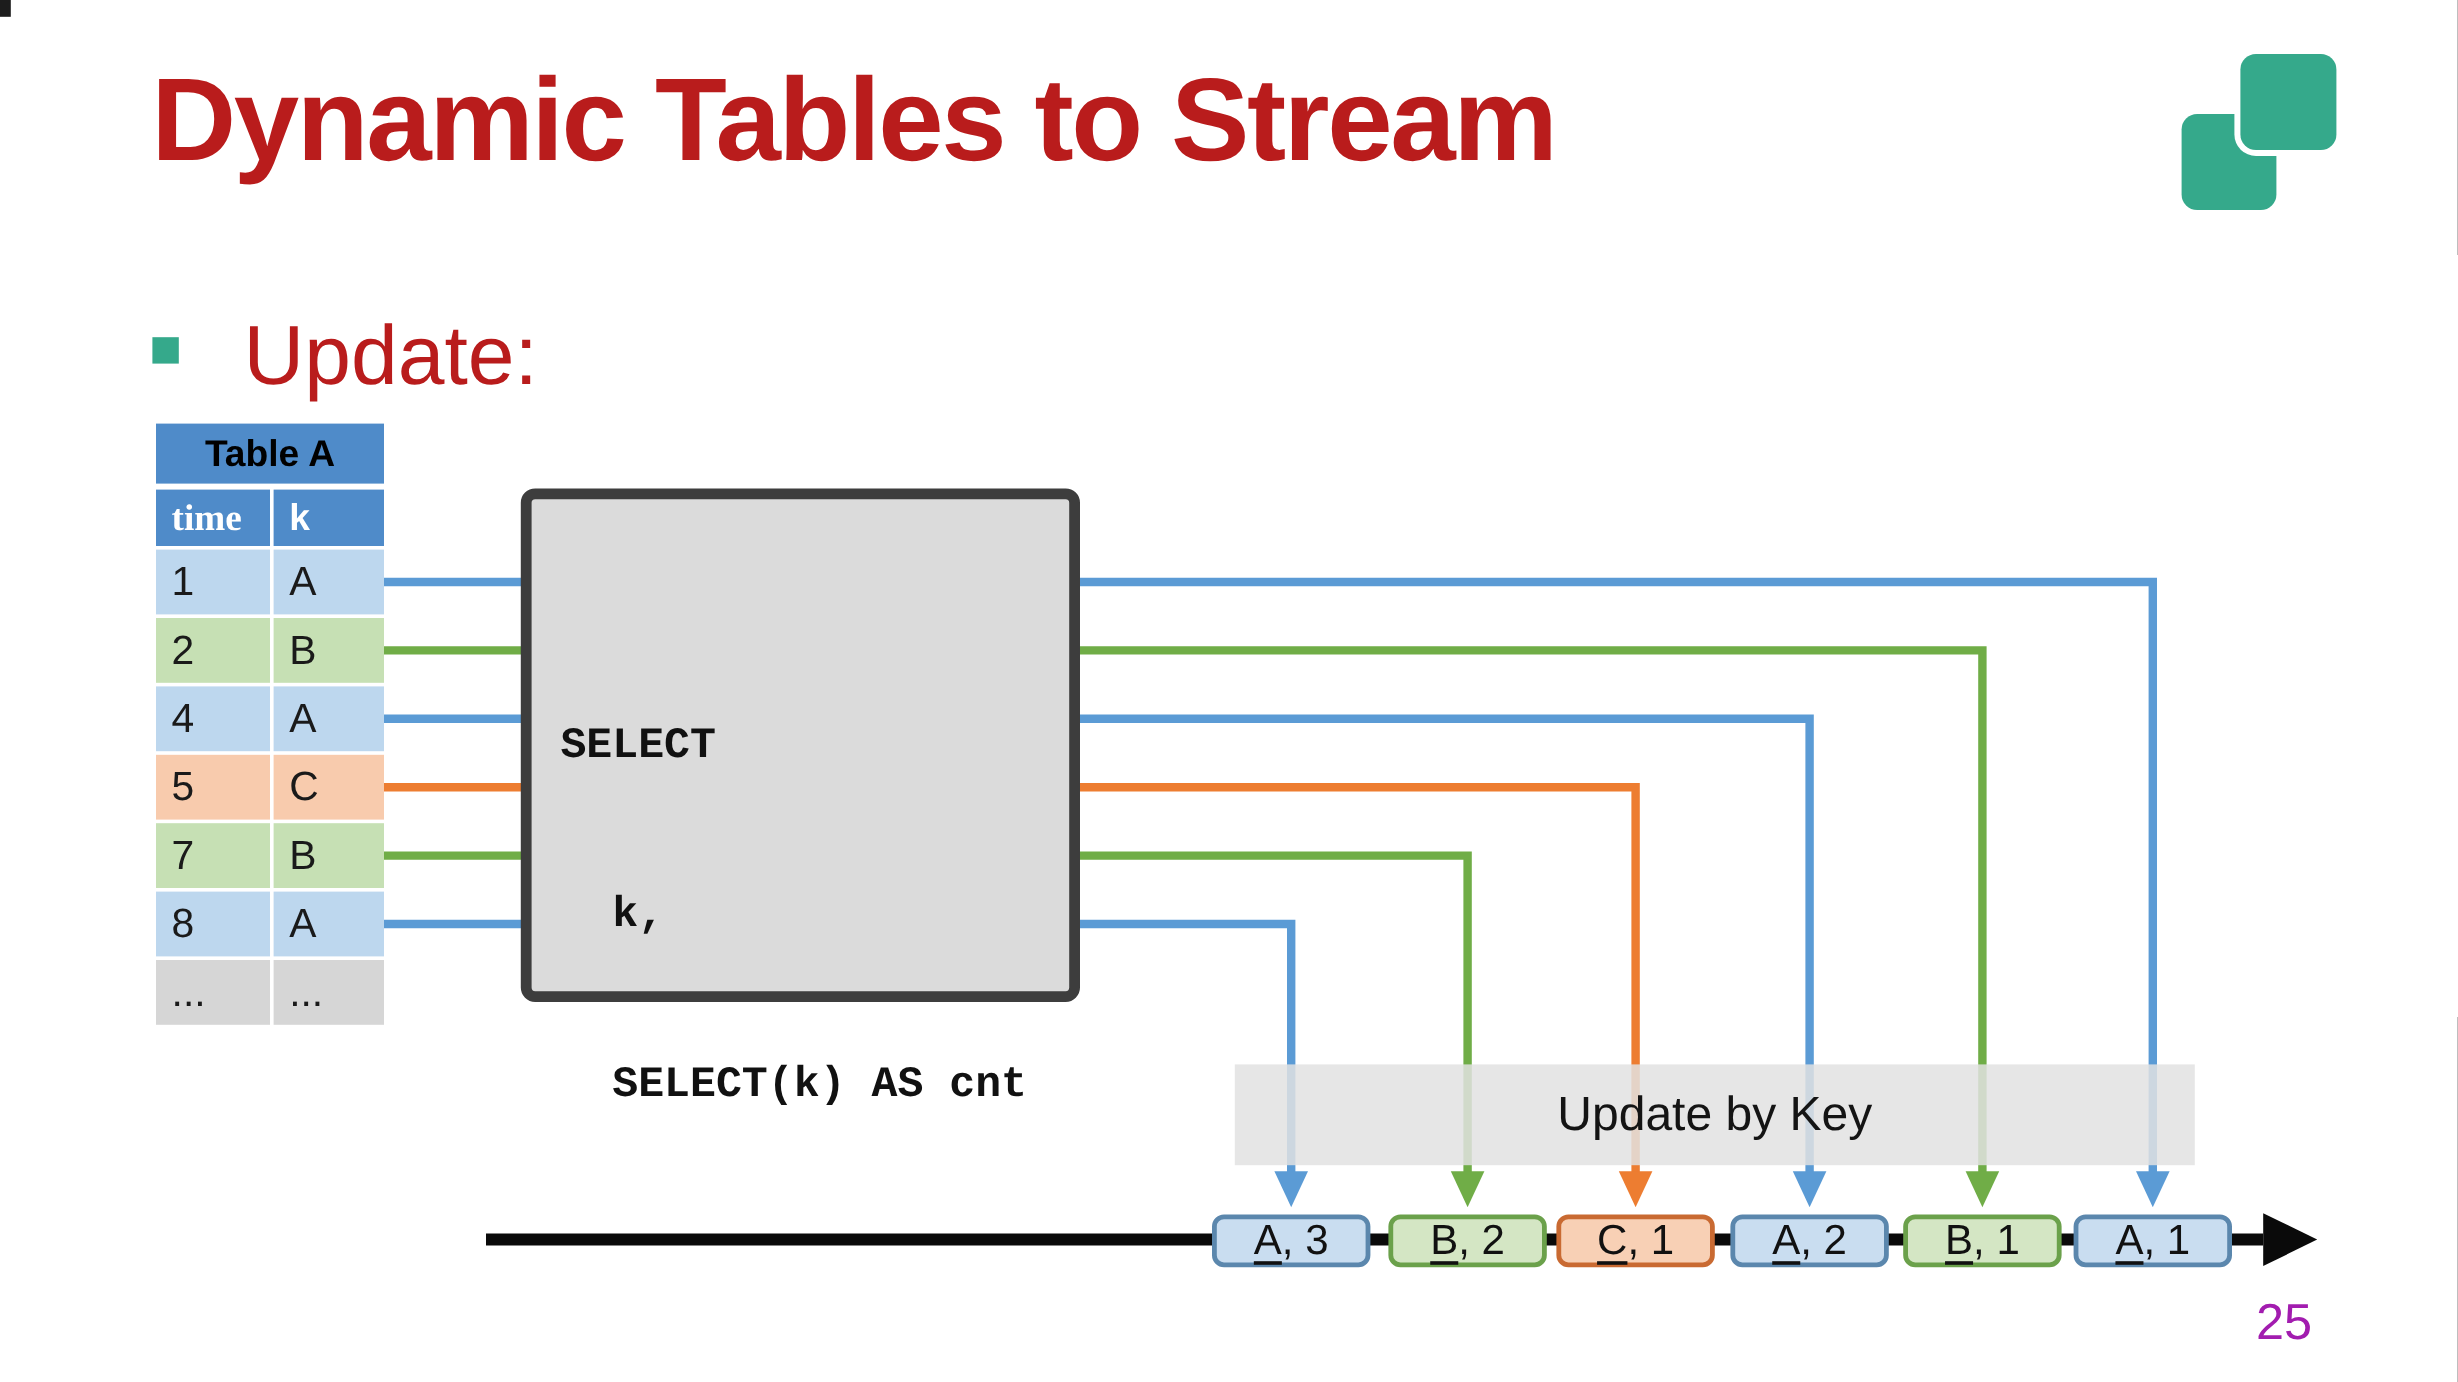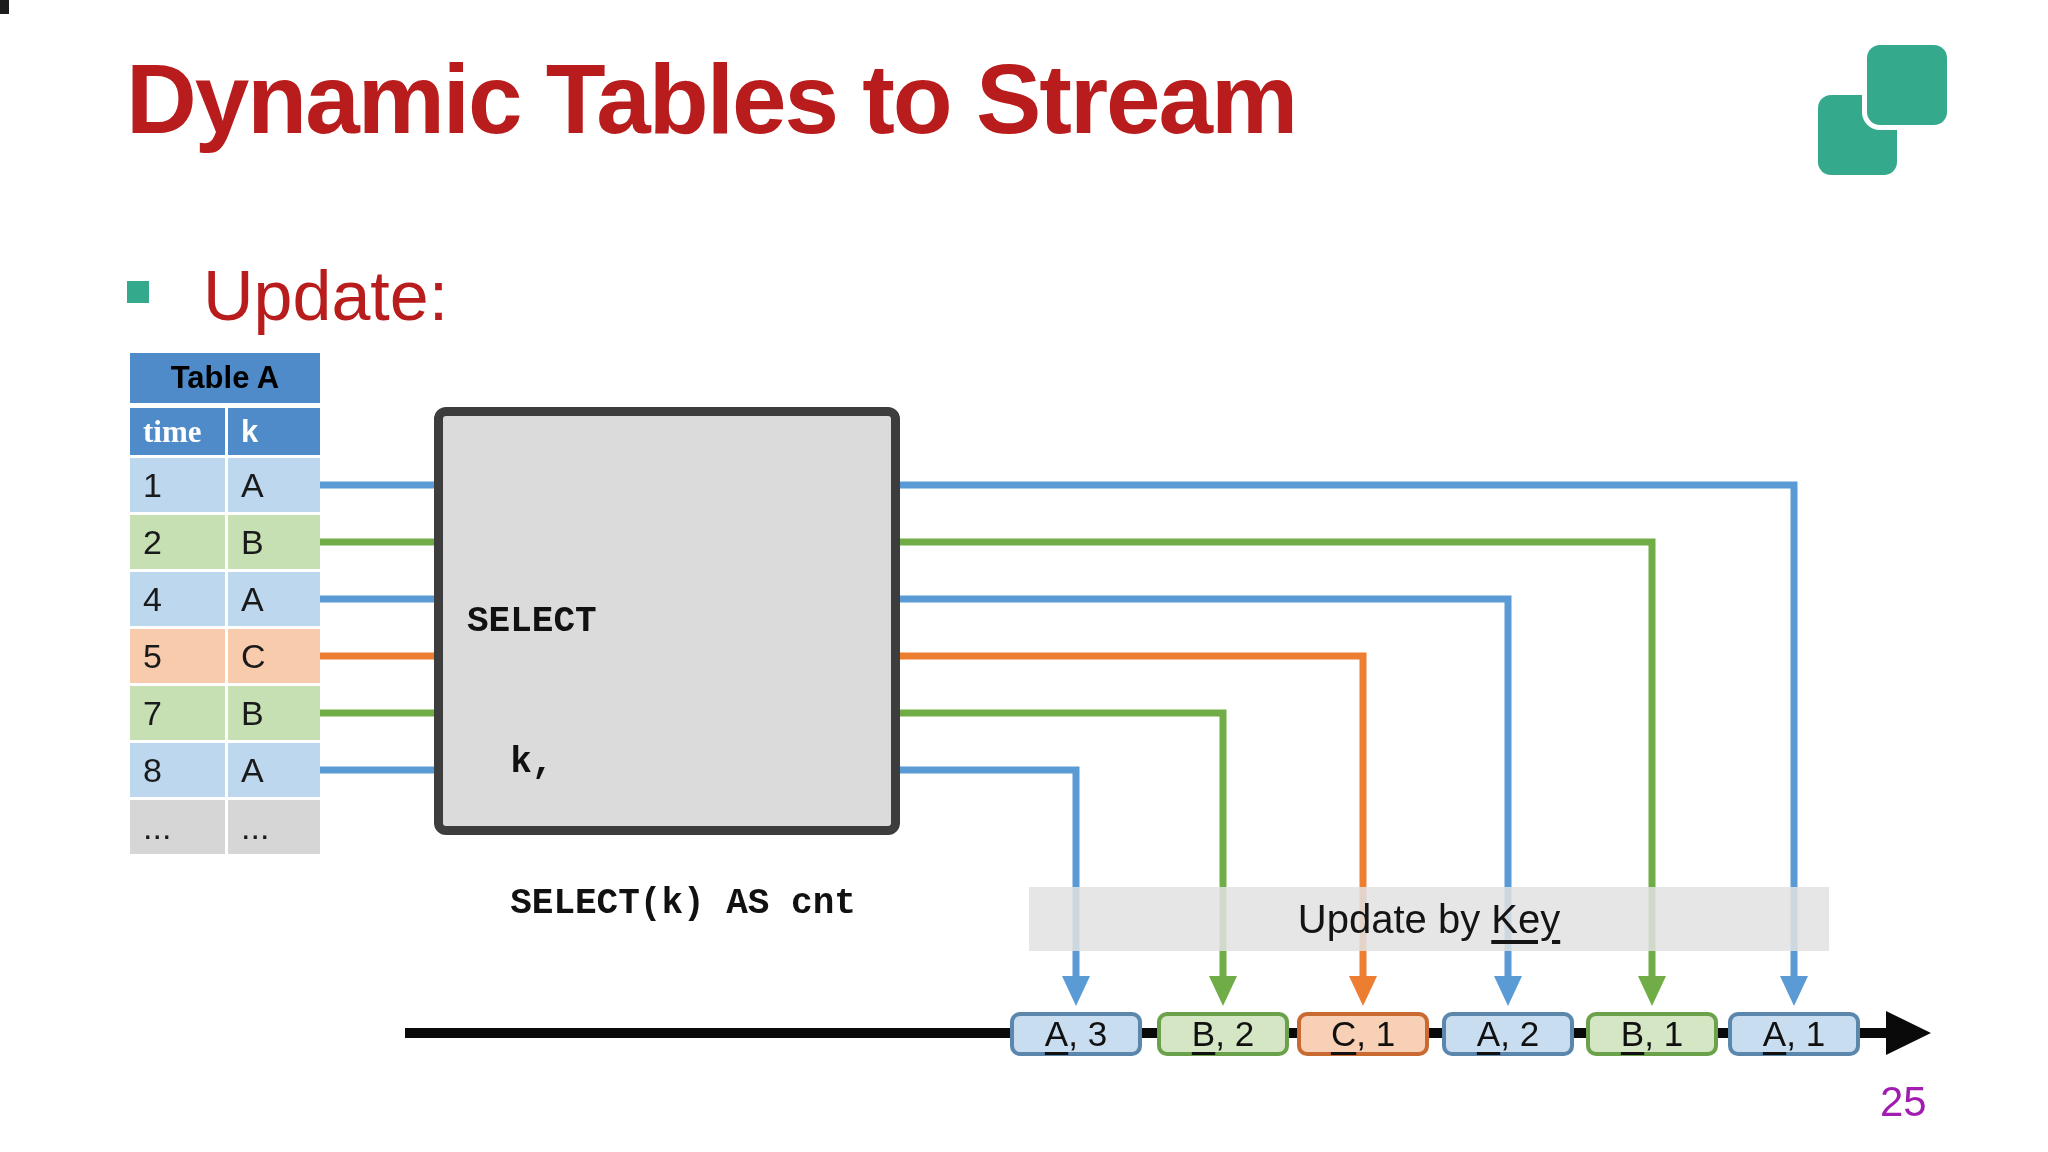--- a/index.html
+++ b/index.html
@@ -40,25 +40,25 @@
   .query-code{
     position:absolute;left:24px;top:88px;
     font-family:"Liberation Mono",monospace;font-weight:bold;font-size:36px;line-height:47px;
     color:#111;white-space:pre;
   }
 
   .overlay{position:absolute;left:0;top:0;}
 
   
   .band{
-    position:absolute;left:1029px;top:887px;width:800px;height:64px;
+    position:absolute;left:1029px;top:887px;width:800px;height:84px;
     display:flex;align-items:center;justify-content:center;
     font-size:40px;color:#141414;white-space:pre;
   }
-  .band .kw{text-decoration:underline;text-underline-offset:7px;}
+  .band .kw{text-underline-offset:7px;}
 
   
   .stream-box{
     position:absolute;top:1012px;width:132px;height:44px;box-sizing:border-box;
     border-width:4px;border-style:solid;border-radius:10px;
     display:flex;align-items:center;justify-content:center;
     font-size:35px;color:#111;white-space:pre;
   }
   .stream-box .k{text-decoration:underline;text-underline-offset:6px;}
 

